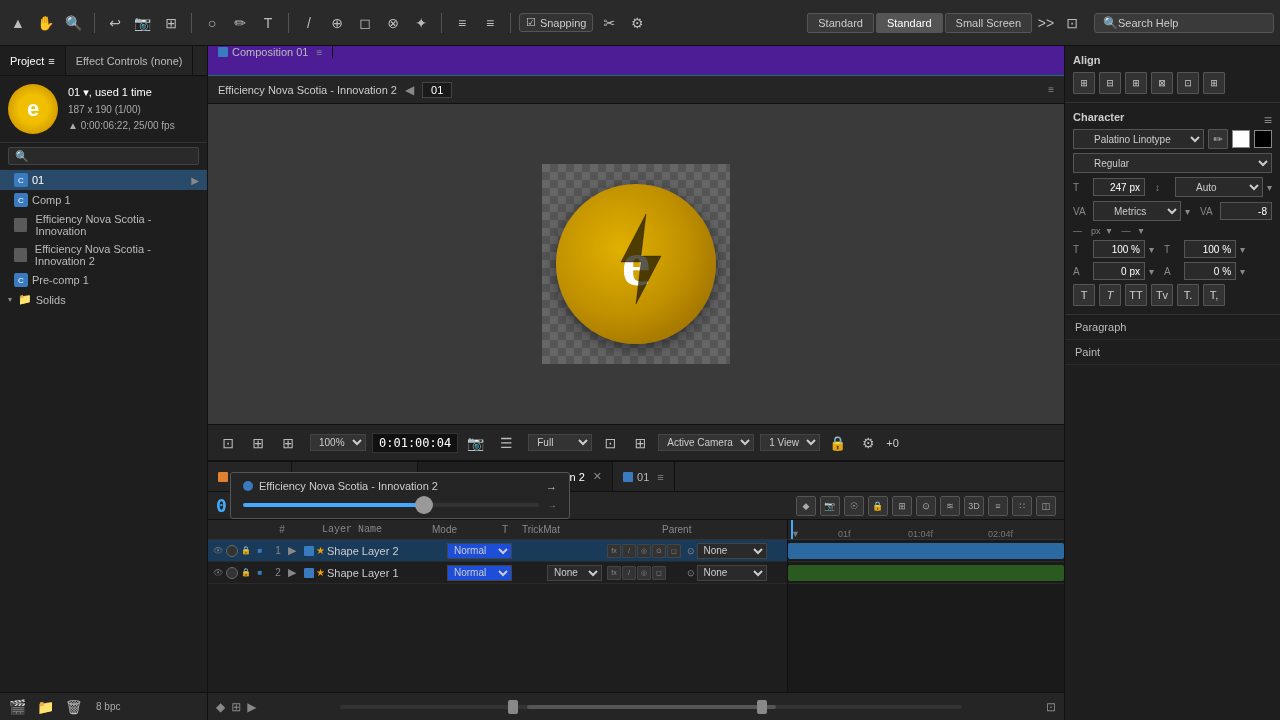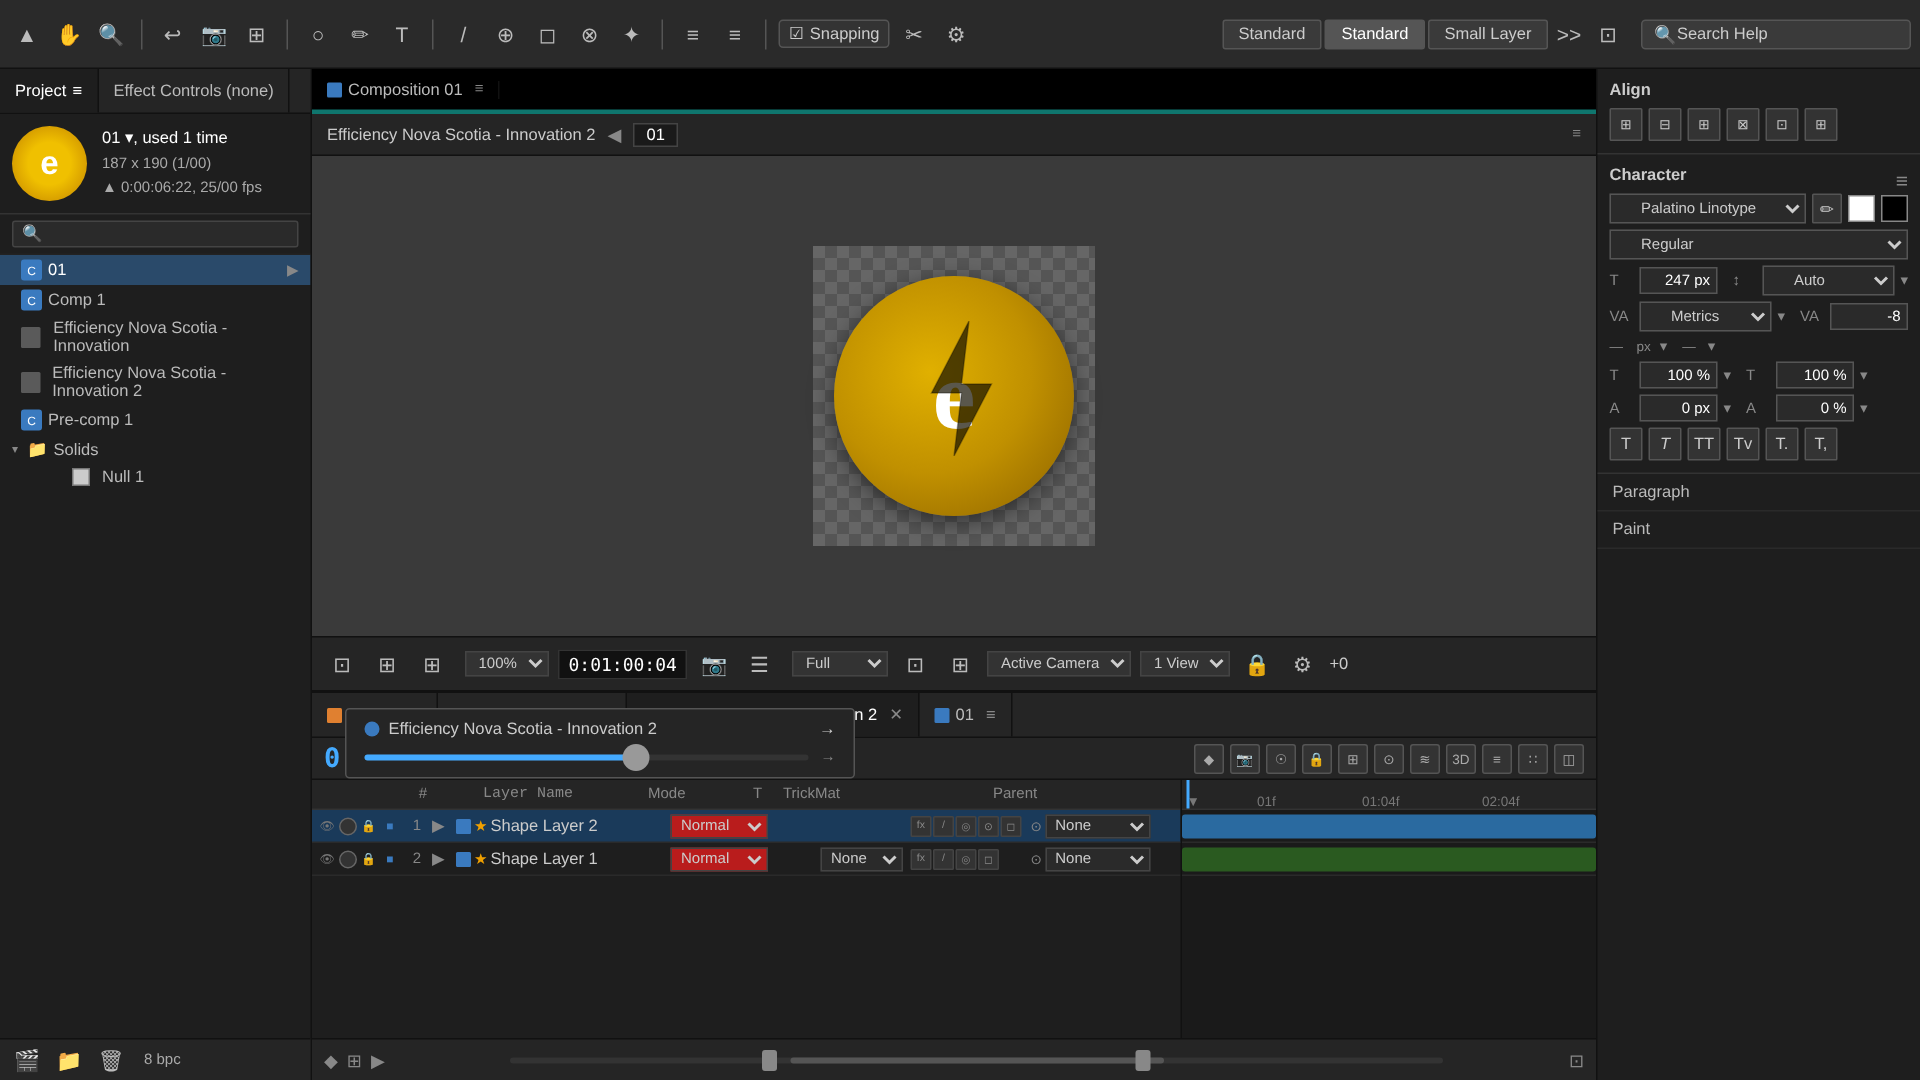--- a/index.html
+++ b/index.html
@@ -136,22 +136,22 @@
     .bpc-label { font-size: 10px; color: #aaa; margin-left: 6px; }
 
     
     .center-panel {
       flex: 1;
       display: flex;
       flex-direction: column;
       background: #1a1a1a;
     }
     .comp-tabs {
-      height: 30px; background: #000000; border-bottom: 3px solid #0f766e;
-      display: flex; align-items: center;
+      height: 30px; background: #4c1d95; border-bottom: 1px solid #0f766e;
+      display: flex; align-items: flex-start;
     }
     .comp-tab {
       display: flex; align-items: center; padding: 0 10px; gap: 4px;
       font-size: 11px; color: #bbb; cursor: pointer;
       border-right: 1px solid #111; min-width: 100px;
     }
     .comp-tab .tab-color { width: 10px; height: 10px; border-radius: 1px; }
     .comp-tab-close { color: #888; font-size: 10px; margin-left: 4px; cursor: pointer; }
     .comp-header {
       height: 28px; background: #252525; border-bottom: 1px solid #111;
@@ -295,21 +295,21 @@
     .lr-num { width: 20px; text-align: center; color: #888; font-size: 10px; flex-shrink: 0; }
     .lr-expand { width: 16px; flex-shrink: 0; color: #888; cursor: pointer; }
     .lr-color { width: 10px; height: 10px; flex-shrink: 0; border-radius: 1px; margin-right: 2px; }
     .lr-star { color: #f0a000; font-size: 10px; margin-right: 2px; }
     .lr-name { width: 120px; color: #ccc; white-space: nowrap; overflow: hidden; text-overflow: ellipsis; }
     .lr-mode {
       width: 80px; flex-shrink: 0;
       display: flex; align-items: center; gap: 2px;
     }
     .mode-select {
-      background: #b91c1c; border: 1px solid #444; color: #ccc; font-size: 10px;
+      background: #1d4ed8; border: 1px solid #444; color: #ccc; font-size: 10px;
       padding: 0 2px; width: 65px; cursor: pointer; height: 16px;
     }
     .lr-t { width: 20px; flex-shrink: 0; color: #888; }
     .lr-trickmat { width: 60px; flex-shrink: 0; }
     .trickmat-select {
       background: #2a2a2a; border: 1px solid #444; color: #ccc; font-size: 10px;
       padding: 0 2px; width: 55px; cursor: pointer; height: 16px;
     }
     .lr-switches { width: 80px; flex-shrink: 0; display: flex; gap: 1px; align-items: center; }
     .sw-btn { width: 14px; height: 14px; background: #333; border: 1px solid #444;
@@ -455,21 +455,21 @@
   <div class="snapping-area">
     <span>☑</span>
     <span>Snapping</span>
   </div>
   <button class="tool-btn">✂</button>
   <button class="tool-btn">⚙</button>
 
   <div class="workspace-btns">
     <button class="workspace-btn">Standard</button>
     <button class="workspace-btn active">Standard</button>
-    <button class="workspace-btn">Small Layer</button>
+    <button class="workspace-btn">Small Screen</button>
     <button class="tool-btn">&gt;&gt;</button>
     <button class="tool-btn">⊡</button>
     <div class="search-area">
       <span class="search-icon-btn">🔍</span>
       <input type="text" value="Search Help" placeholder="Search Help" style="">
     </div>
   </div>
 </div>
 
 <div class="main-layout">
@@ -537,25 +537,20 @@
         <span>Pre-comp 1</span>
       </div>
 
       <div class="list-item">
         <span class="folder-arrow">▾</span>
         <span class="folder-icon">📁</span>
         <span>Solids</span>
       </div>
 
 
-      <div class="list-item indent-1">
-        <span style="margin-left:20px"></span>
-        <div class="solid-icon" style="background:#ccc"></div>
-        <span style="margin-left:4px">Null 1</span>
-      </div>
     </div>
 
     <div class="panel-bottom">
       <button class="tool-btn">🎬</button>
       <button class="tool-btn">📁</button>
       <button class="tool-btn">🗑</button>
       <span class="bpc-label">8 bpc</span>
     </div>
   </div>
 

